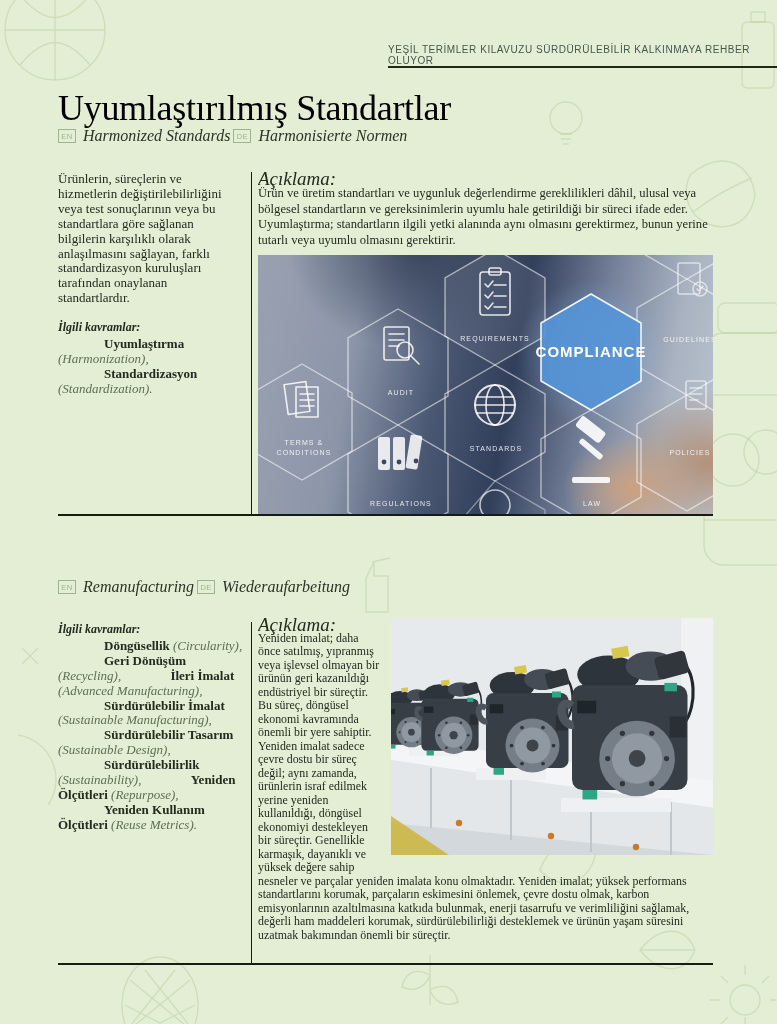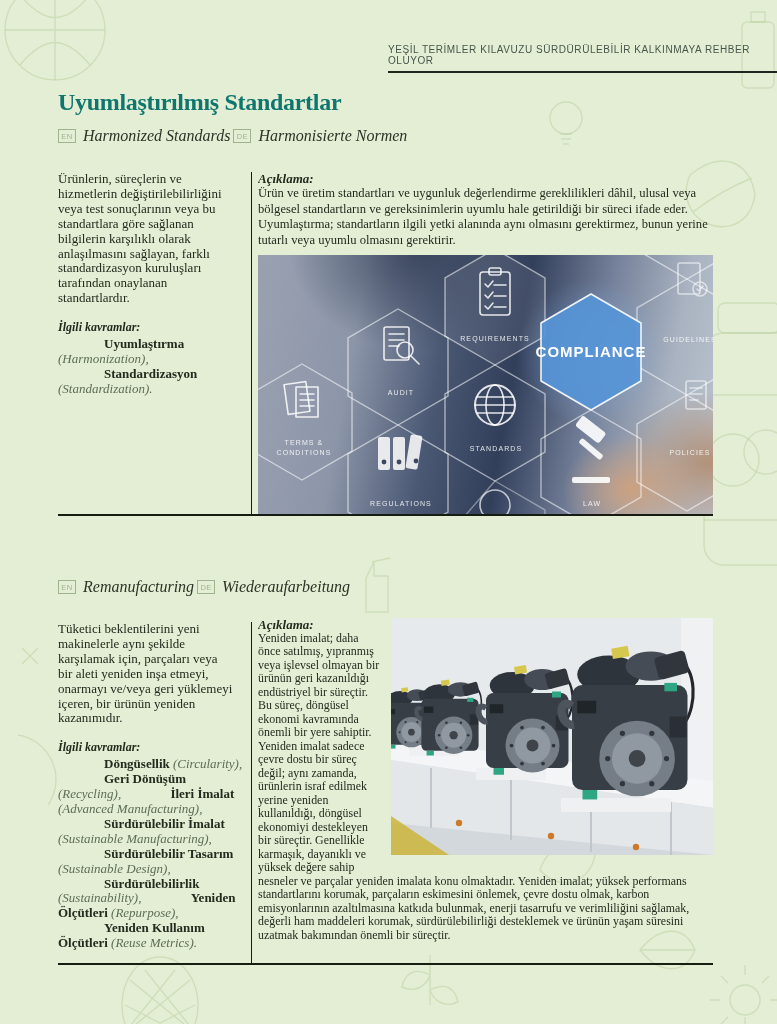--- a/index.html
+++ b/index.html
@@ -3,43 +3,43 @@
 <meta charset="utf-8">
 <style>
   html,body{margin:0;padding:0;background:#cfd8c0;}
   .page{position:relative;width:777px;height:1024px;background:#e4eed5;overflow:hidden;
         font-family:"Liberation Serif",serif;color:#222b1e;}
   .layer{position:absolute;z-index:1;}
   svg.doodles{position:absolute;inset:0;z-index:0;}
 
   
   .runhead{position:absolute;left:388px;right:0;top:44px;z-index:1;
-           border-bottom:2px solid #20261e;padding-bottom:5px;
+           border-bottom:2px solid #20261e;
            font-family:"Liberation Sans",sans-serif;font-size:10px;letter-spacing:.55px;
            color:#46564a;}
 
   
-  .entry-title{font-family:"Liberation Serif",serif;font-weight:700;font-size:24px;
-               line-height:1;color:#0f766e;letter-spacing:-.3px;}
+  .entry-title{font-family:"Liberation Serif",serif;font-weight:400;font-size:36px;
+               line-height:1;color:#000000;letter-spacing:-.3px;}
   .langs{display:flex;flex-direction:row;gap:3px;}
   .lang-row{display:flex;align-items:center;gap:7px;font-style:italic;font-size:16px;color:#2a3326;}
   .lang-tag{flex:0 0 auto;width:16px;height:12px;border:1px solid #9fb48d;color:#9fb48d;
             font-family:"Liberation Sans",sans-serif;font-style:normal;font-size:7.5px;
             display:flex;align-items:center;justify-content:center;letter-spacing:.5px;}
 
   
   .leftcol{width:193px;font-size:13px;line-height:14.9px;}
   .leftcol p{margin:0 16px 14px 0;}
   .kav-head{font-weight:700;font-style:italic;font-size:12px;margin:0 0 2px 0;}
   .term{font-weight:700;font-style:normal;margin-left:46px;}
   .trans{font-style:italic;color:#5d6e54;}
   .vrule{width:1px;background:#161c12;}
   .hrule{height:2px;background:#161c12;}
 
-  .ack-head{font-weight:700;font-style:italic;font-size:13px;margin:0 0 2px 0;}
+  .ack-head{font-weight:400;font-style:italic;font-size:19px;margin:0 0 2px 0;}
   .sec1-right{width:455px;height:84px;overflow:hidden;font-size:12.6px;line-height:15.4px;}
   .sec1-right p{margin:0;}
   .sec2-right{width:455px;max-height:346px;overflow:hidden;font-size:11.9px;line-height:13.5px;}
   .sec2-right p{margin:0;}
 
   
   .compliance{position:absolute;left:258px;top:255px;width:455px;height:260px;overflow:hidden;z-index:1;
     background:
       radial-gradient(95px 75px at 82% 90%, rgba(206,161,126,.95), rgba(206,161,126,0) 72%),
       radial-gradient(130px 100px at 99% 80%, rgba(178,138,106,.85), rgba(178,138,106,0) 72%),
@@ -207,21 +207,20 @@
       <span class="lang-tag">EN</span>
       <span>Remanufacturing</span>
     </div>
     <div class="lang-row">
       <span class="lang-tag">DE</span>
       <span>Wiederaufarbeitung</span>
     </div>
   </div>
 
   <div class="layer leftcol" style="left:58px;top:622px;">
-    <p>Tüketici beklentilerini yeni makinelerle aynı şekilde karşılamak için, parçaları veya bir aleti yeniden inşa etmeyi, onarmayı ve/veya geri yüklemeyi içeren, bir ürünün yeniden kazanımıdır.</p>
     <p style="margin:0;">
       <span class="kav-head" style="display:block;">İlgili kavramlar:</span>
       <b class="term">Döngüsellik</b>
       <i class="trans">(Circularity),</i>
       <b class="term">Geri Dönüşüm</b>
       <i class="trans">(Recycling),</i>
       <b class="term">İleri İmalat</b>
       <i class="trans">(Advanced Manufacturing),</i>
       <b class="term">Sürdürülebilir İmalat</b>
       <i class="trans">(Sustainable Manufacturing),</i>

